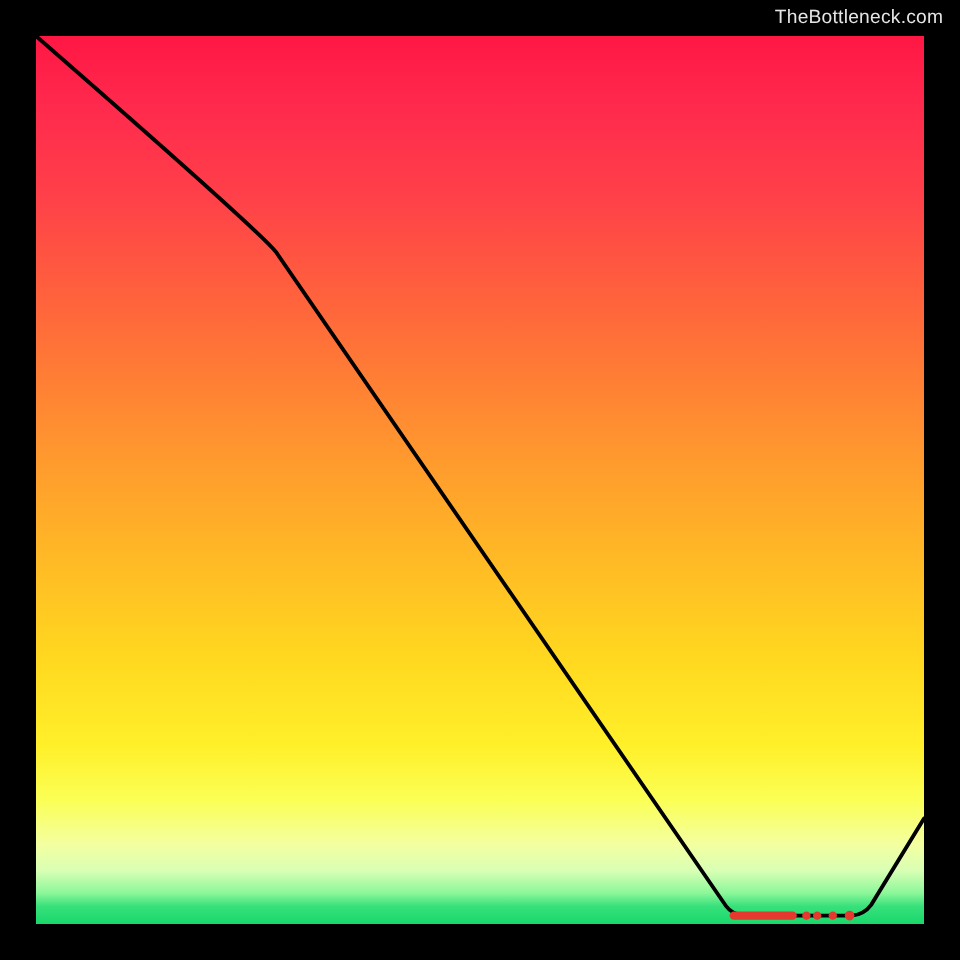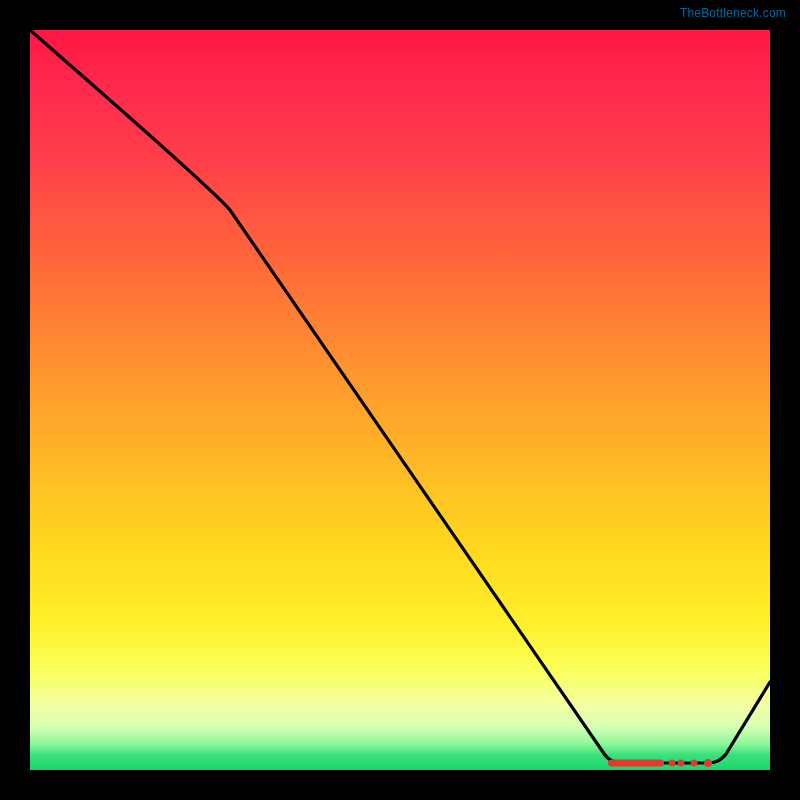--- a/index.html
+++ b/index.html
@@ -39,22 +39,22 @@
       #d9ffb5 94%,
       #8cf79a 96.5%,
       #38e07b 98%,
       #18d86a 100%
     );
   }
   .attribution {
     position: absolute;
     top: 6px;
     right: 14px;
-    color: #0369a1;
-    font-size: 12px;
+    color: #e5e5e5;
+    font-size: 16px;
     font-weight: 500;
     letter-spacing: 0.2px;
     user-select: none;
   }
   svg.overlay {
     position: absolute;
     left: 0;
     top: 0;
     width: 740px;
     height: 740px;

